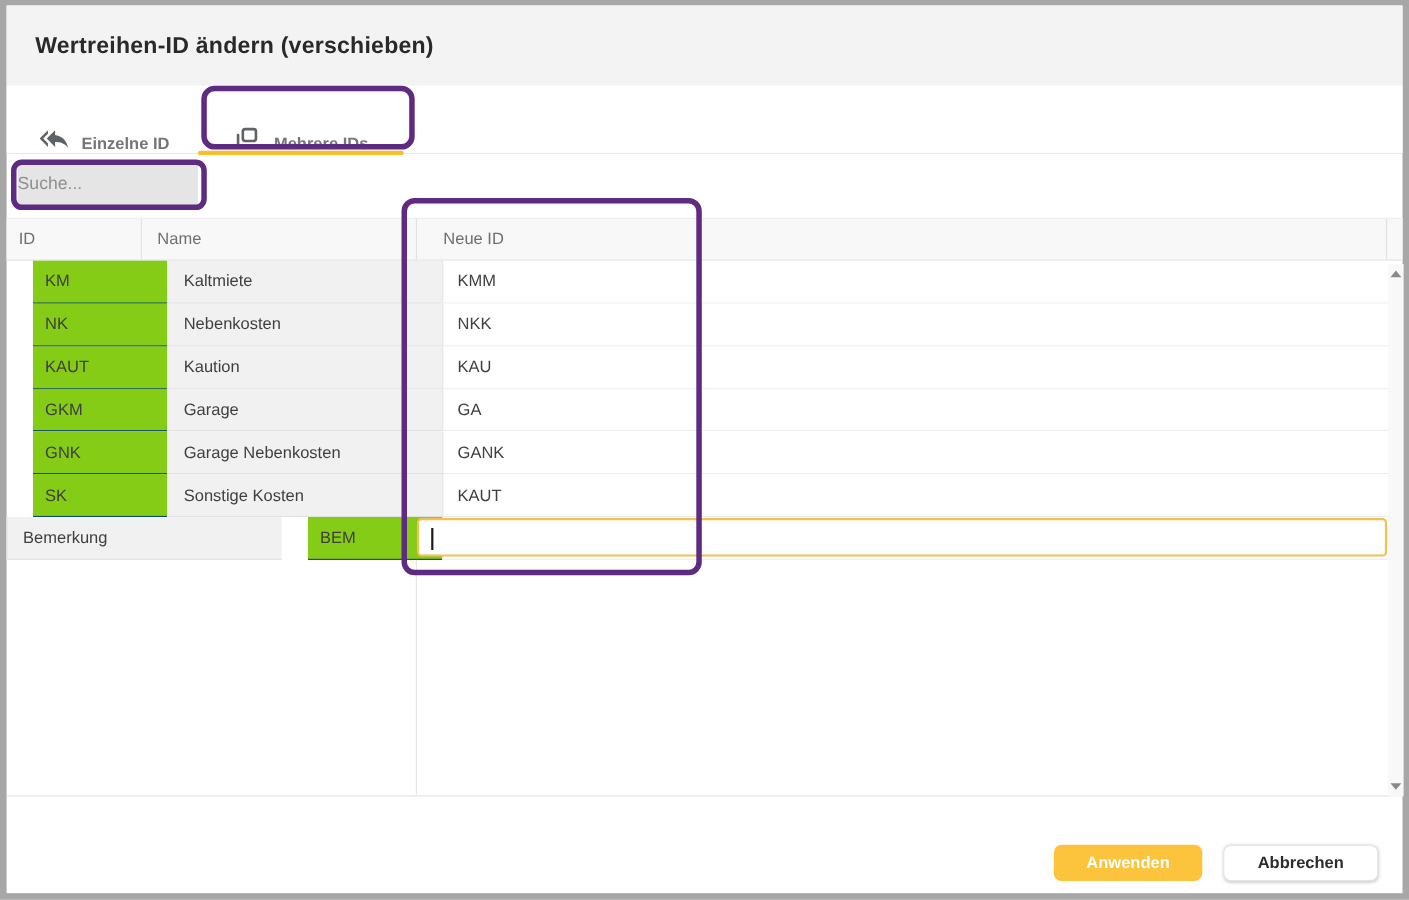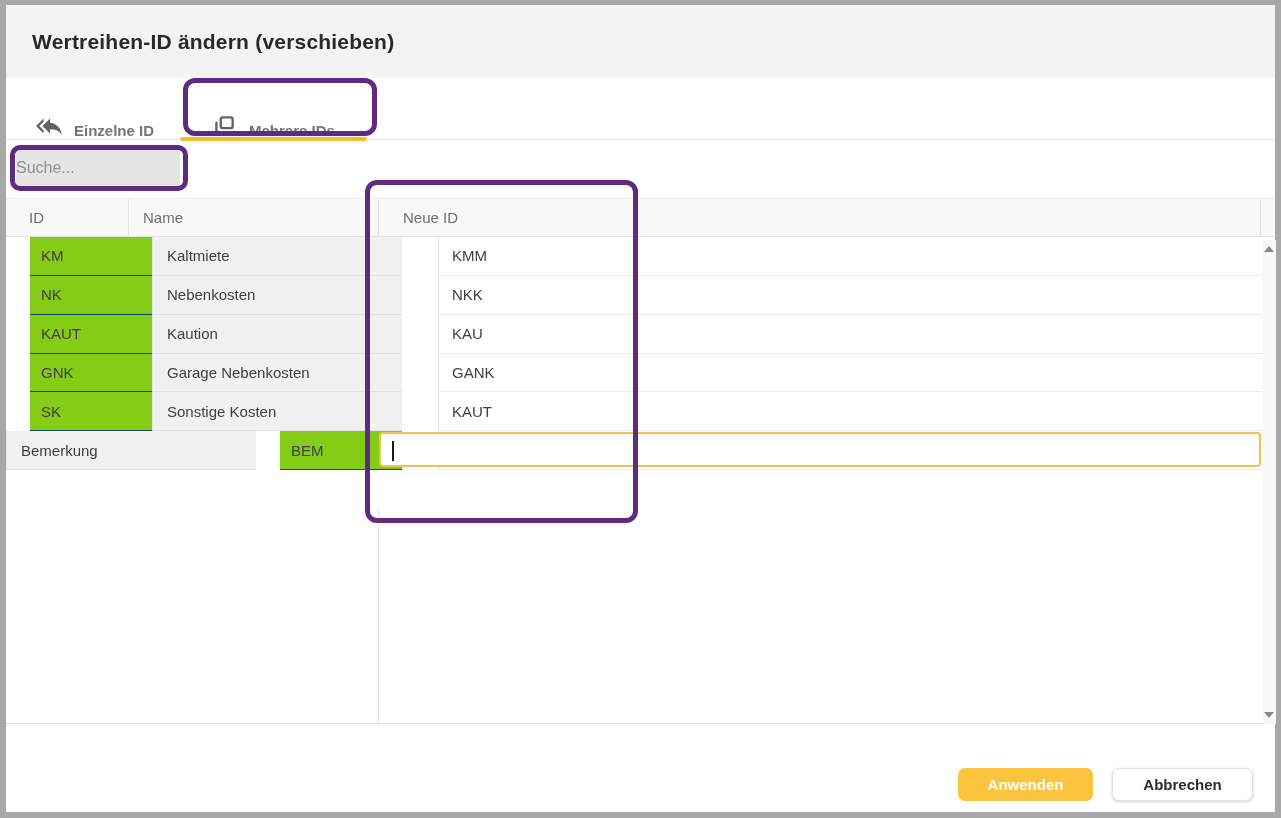--- a/index.html
+++ b/index.html
@@ -43,32 +43,32 @@
   }
   .search-input::placeholder { color:#8f8f8f; opacity:1; }
 
   
   .thead {
     left:6px; top:198px; width:1269px; height:39px;
     background:#f8f8f8; border-top:1px solid #ededed; border-bottom:1px solid #e2e2e2;
     display:flex; color:#6e6e6e; font-size:15px;
   }
   .th { display:flex; align-items:center; }
-  .th-id   { width:122px; padding-left:23px; }
+  .th-id   { width:122px; padding-left:11px; }
   .th-name { width:250px; padding-left:14px; border-left:1px solid #e2e2e2; }
   .th-new  { width:882px; padding-left:24px; border-left:1px solid #dedede; }
   .th-end  { flex:1; border-left:1px solid #e2e2e2; }
 
   
   .tbody { left:6px; top:237px; width:1256px; }
   .trow { position:relative; display:flex; height:38.86px; }
   .cell { display:flex; align-items:center; font-size:15px; color:#3f3f3f; }
   .cell-id   { width:122px; padding-left:11px; background:#84cc16; border-bottom:1px solid #0c4a6e;margin-left:24px; }
   .cell-name { width:250px; padding-left:14px; background:#f1f1f1; border-bottom:1px solid #e2e2e2; border-left:1px solid #e6e6e6; }
-  .cell-new  { flex:1; padding-left:13px; background:#ffffff; border-bottom:1px solid #ececec; border-left:1px solid #e0e0e0;margin-left:36px; }
+  .cell-new  { flex:1; padding-left:13px; background:#ffffff; border-bottom:1px solid #ececec; border-left:1px solid #e0e0e0; }
 
   .edit-box {
     position:absolute; left:373px; top:0.5px; width:882px; height:35px;
     border:2px solid #F1C04F; border-radius:4px; background:#fff; z-index:2;
     display:none;
   }
   .trow.editing .edit-box { display:block; }
   .trow.editing .cell-new { color:transparent; }
   .caret { position:absolute; left:11px; top:7px; width:1.5px; height:20px; background:#1a1a1a; }
 
@@ -142,20 +142,26 @@
 
   </div>
 
   <div class="trow">
     <div class="cell cell-id">KAUT</div>
     <div class="cell cell-name">Kaution</div>
     <div class="cell cell-new">KAU</div>
 
   </div>
 
+  <div class="trow">
+    <div class="cell cell-id">GKM</div>
+    <div class="cell cell-name">Garage</div>
+    <div class="cell cell-new">GA</div>
+
+  </div>
 
   <div class="trow">
     <div class="cell cell-id">GNK</div>
     <div class="cell cell-name">Garage Nebenkosten</div>
     <div class="cell cell-new">GANK</div>
 
   </div>
 
   <div class="trow">
     <div class="cell cell-id">SK</div>

